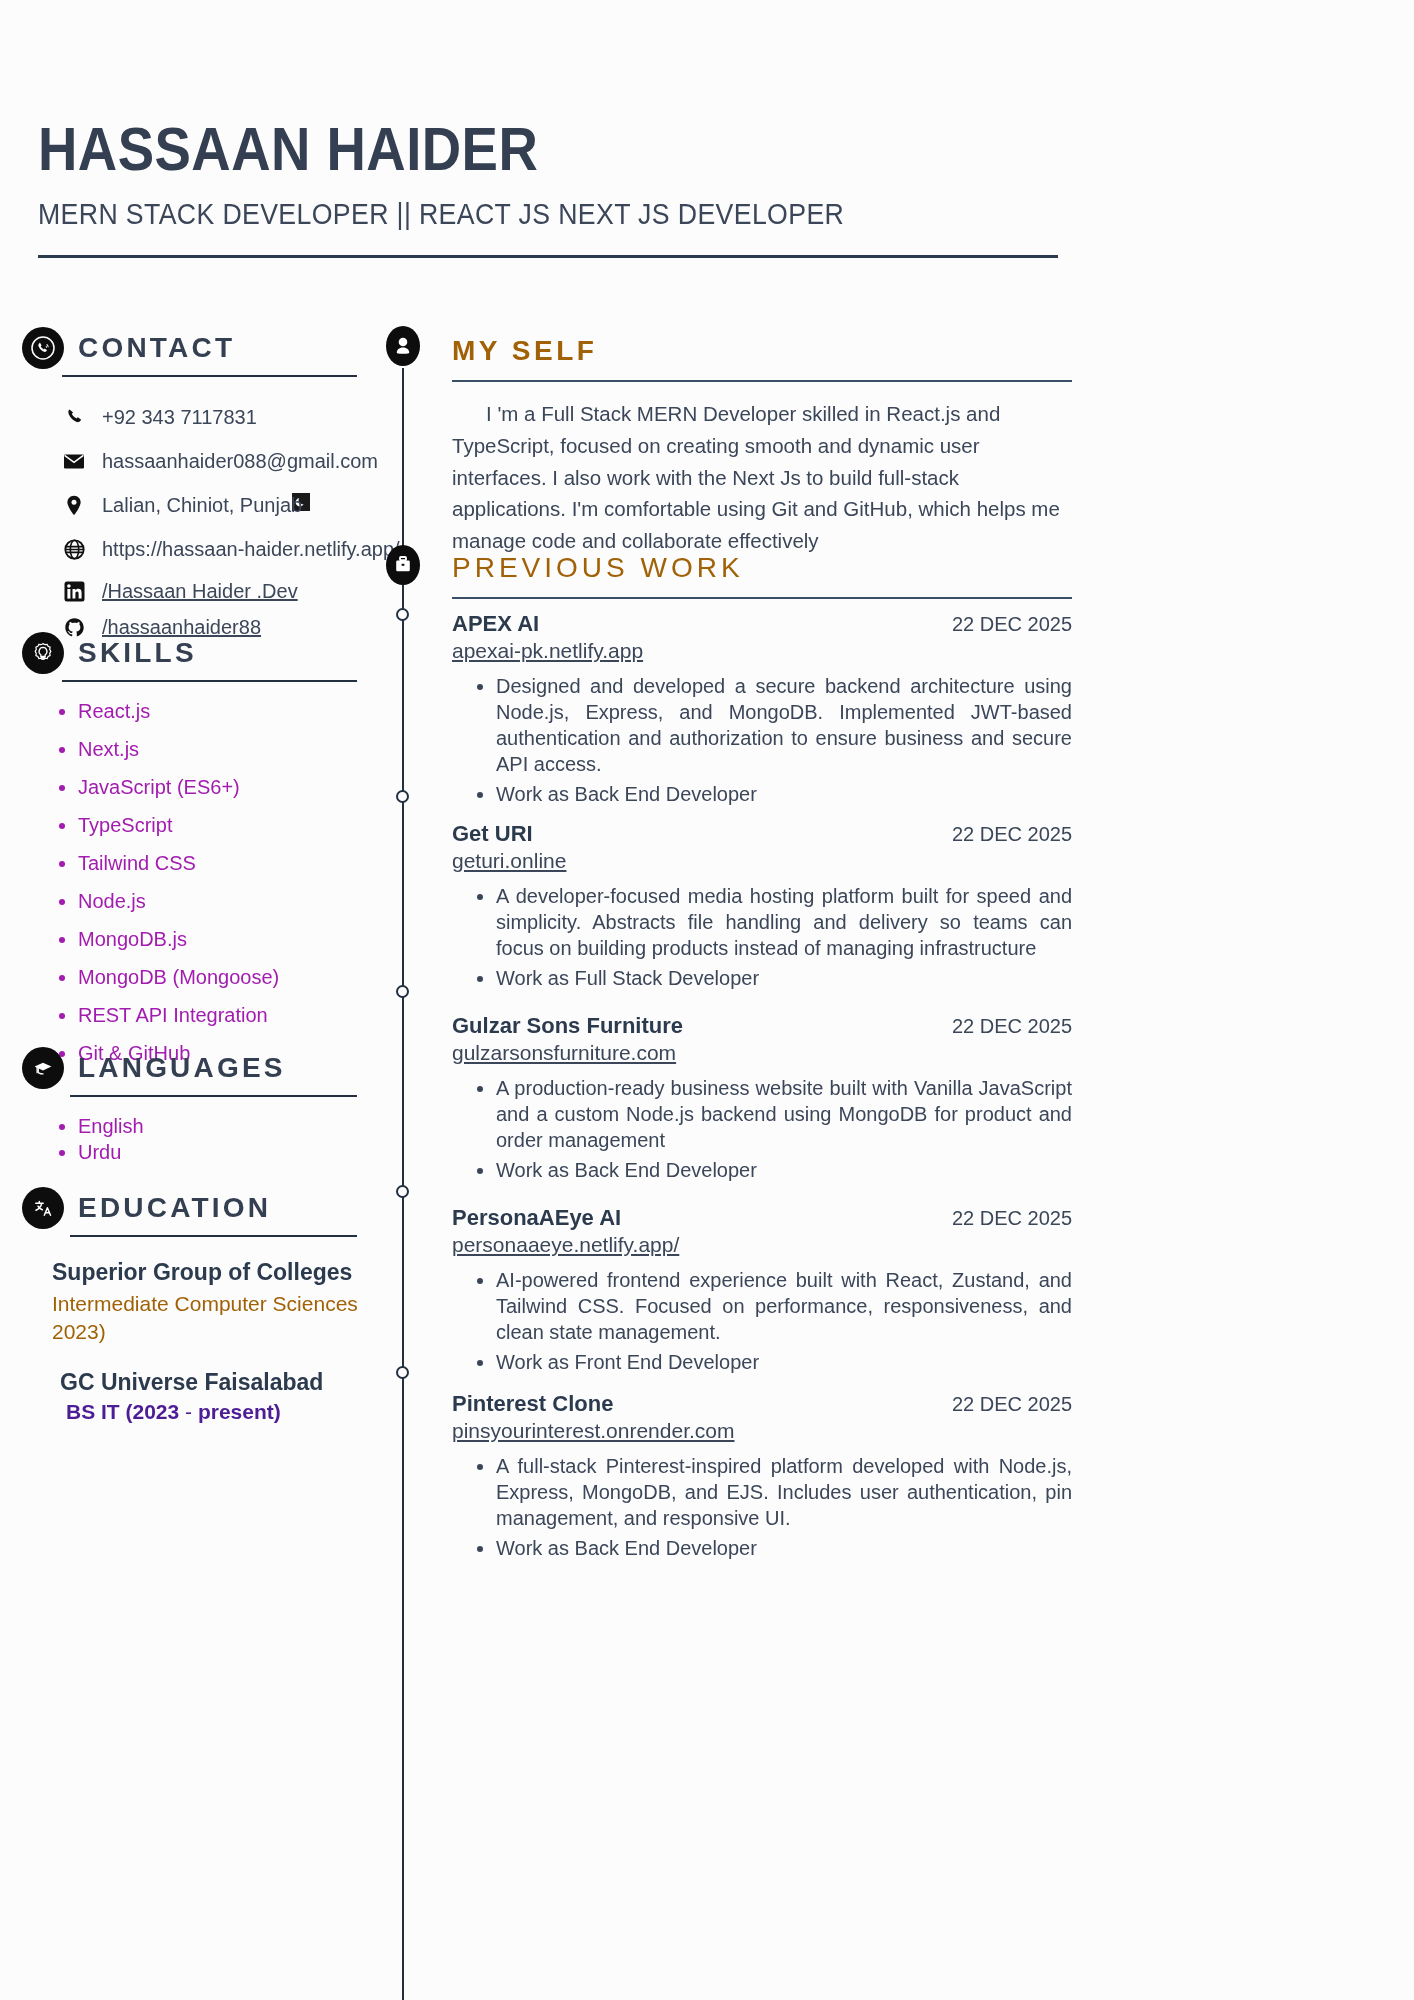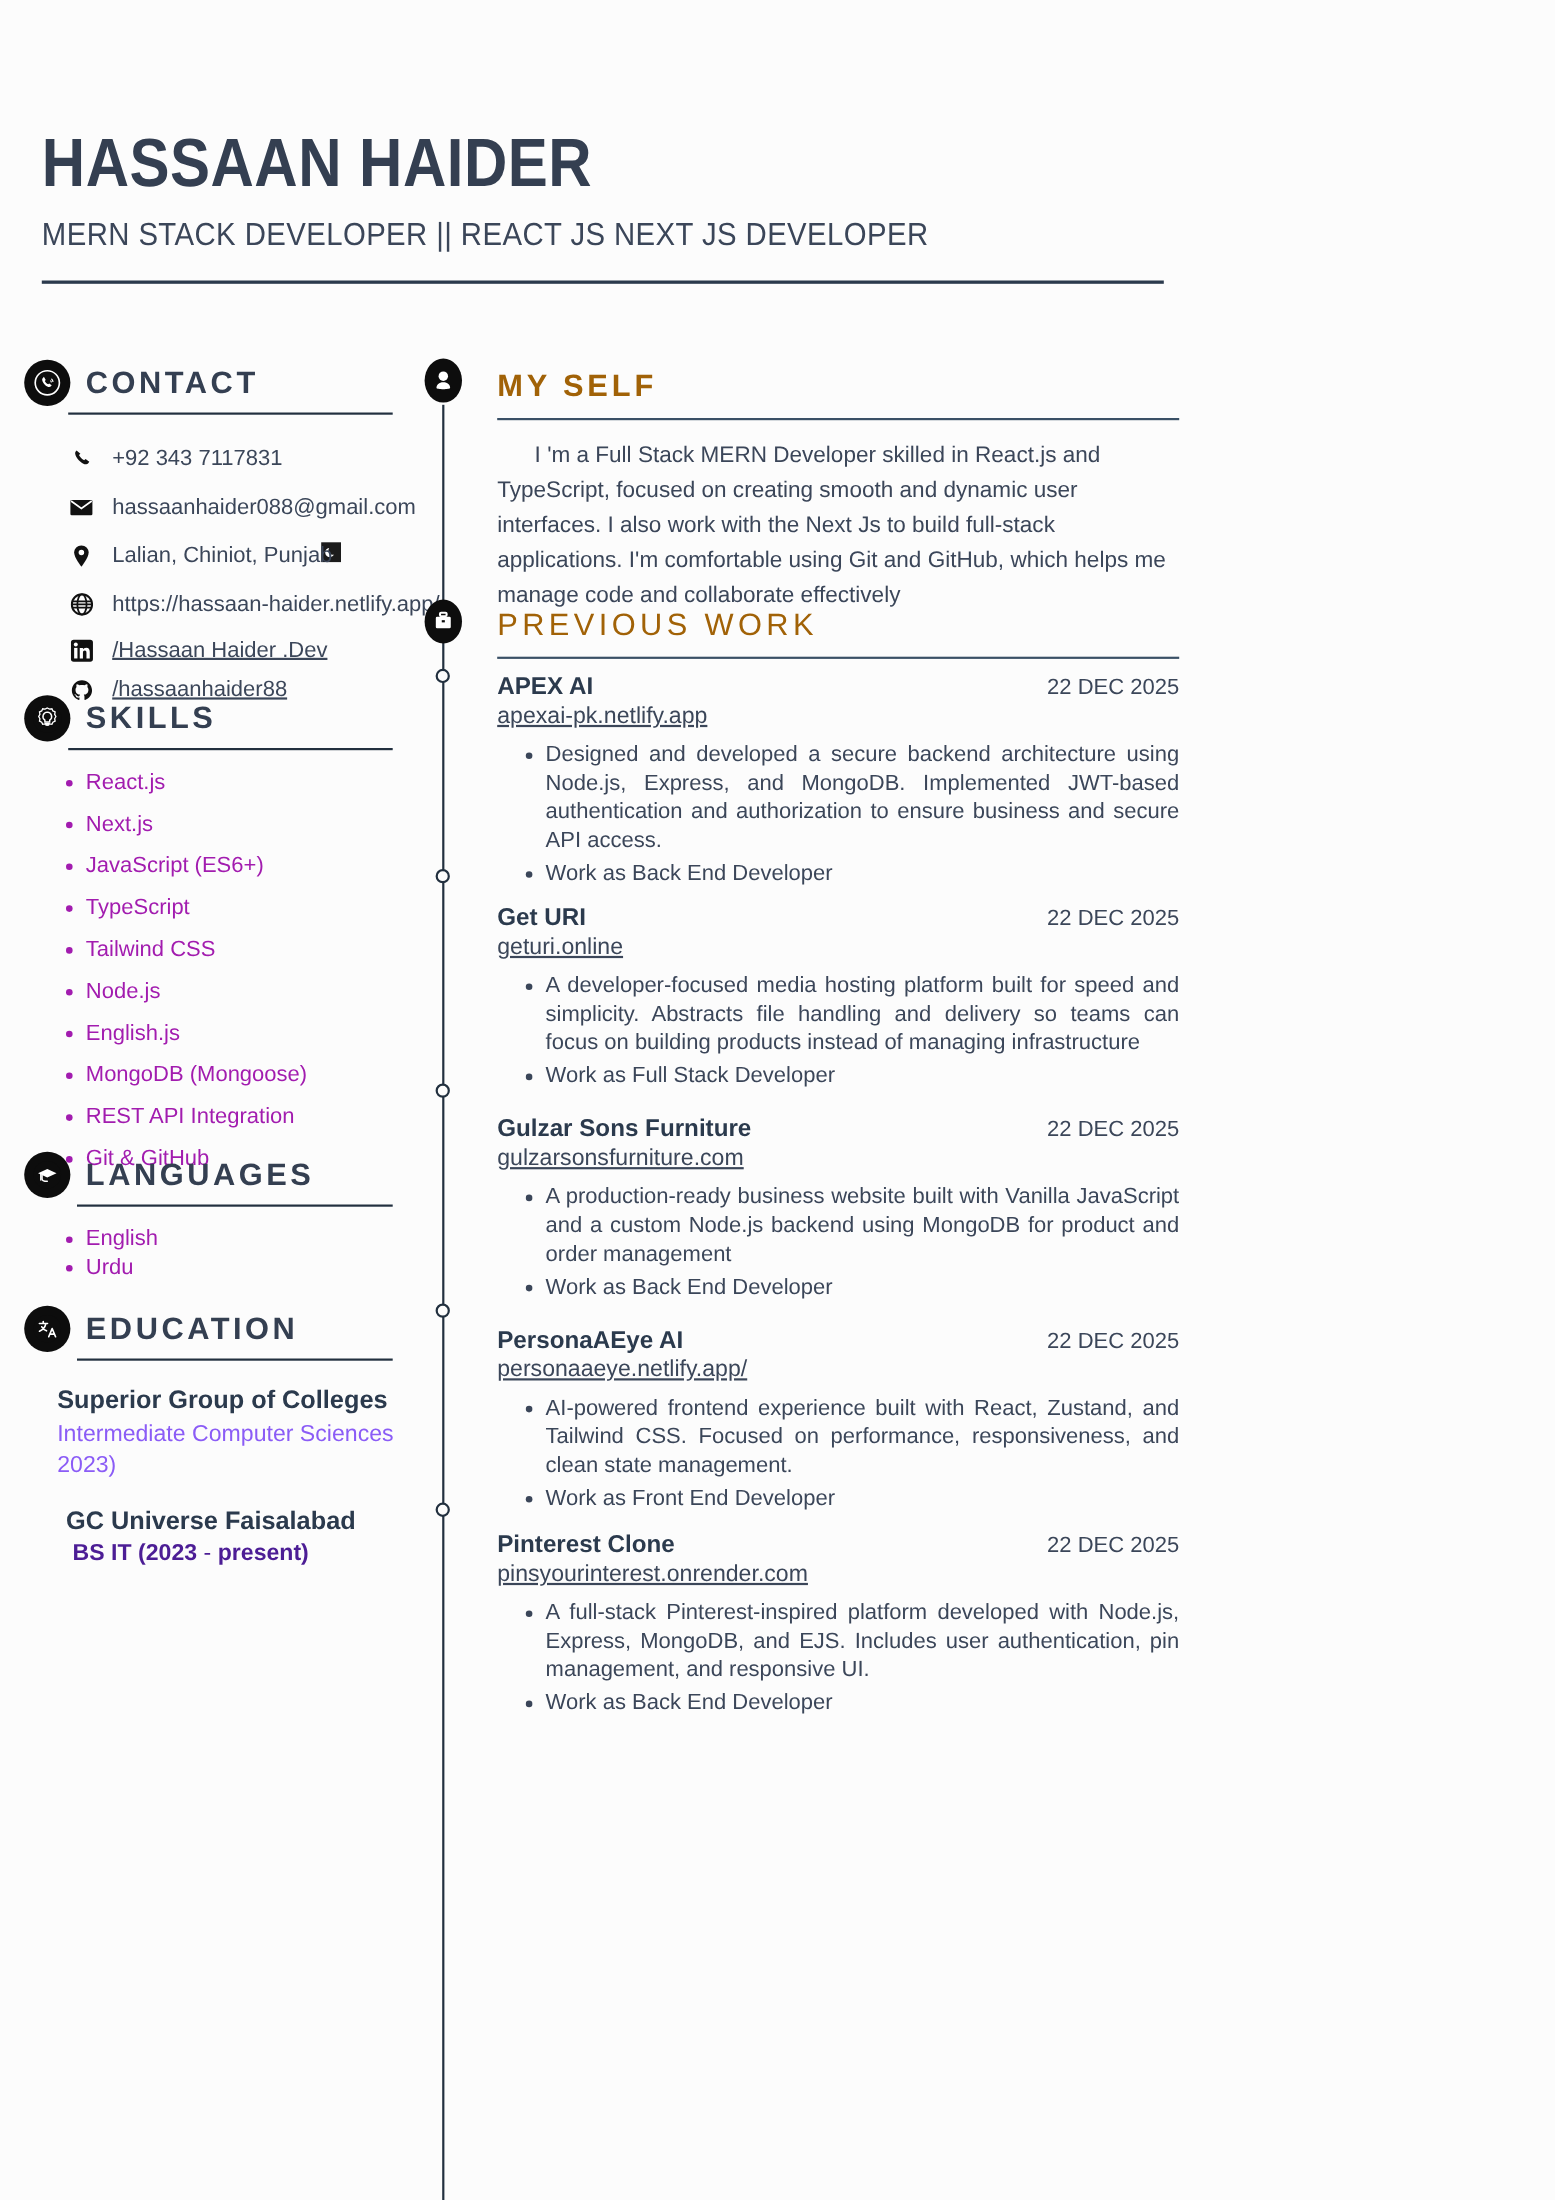--- a/index.html
+++ b/index.html
@@ -159,21 +159,21 @@
   .edu-block { margin-top: 22px; padding-left: 30px; }
   .edu-item { margin-bottom: 22px; }
   .edu-school {
     font-size: 23px;
     font-weight: bold;
     color: #2b3a4d;
     margin-bottom: 4px;
   }
   .edu-detail {
     font-size: 21px;
-    color: #8b5cf6;
+    color: #a16207;
     line-height: 1.35;
   }
   .edu-degree { font-size: 21px; color:#4c1d95; }
   .edu-degree b { font-weight: bold; }
 
   
   .main { position: absolute; left: 452px; top: 0; width: 620px; }
 
   .m-head { height: 46px; display:flex; align-items:center; }
   .m-title {
@@ -355,21 +355,21 @@
         <div class="sec-title">SKILLS</div>
       </div>
       <div class="sec-rule" style="margin-left:40px; width:295px;"></div>
       <ul class="bullets">
         <li>React.js</li>
         <li>Next.js</li>
         <li>JavaScript (ES6+)</li>
         <li>TypeScript</li>
         <li>Tailwind CSS</li>
         <li>Node.js</li>
-        <li>English.js</li>
+        <li>MongoDB.js</li>
         <li>MongoDB (Mongoose)</li>
         <li>REST API Integration</li>
         <li>Git &amp; GitHub</li>
       </ul>
     </div>
 
     <div style="position:absolute; left:0; top:1045px; width:360px;">
       <div class="sec-head">
         <div class="sec-badge">
           <svg width="26" height="26" viewBox="0 0 26 26">

